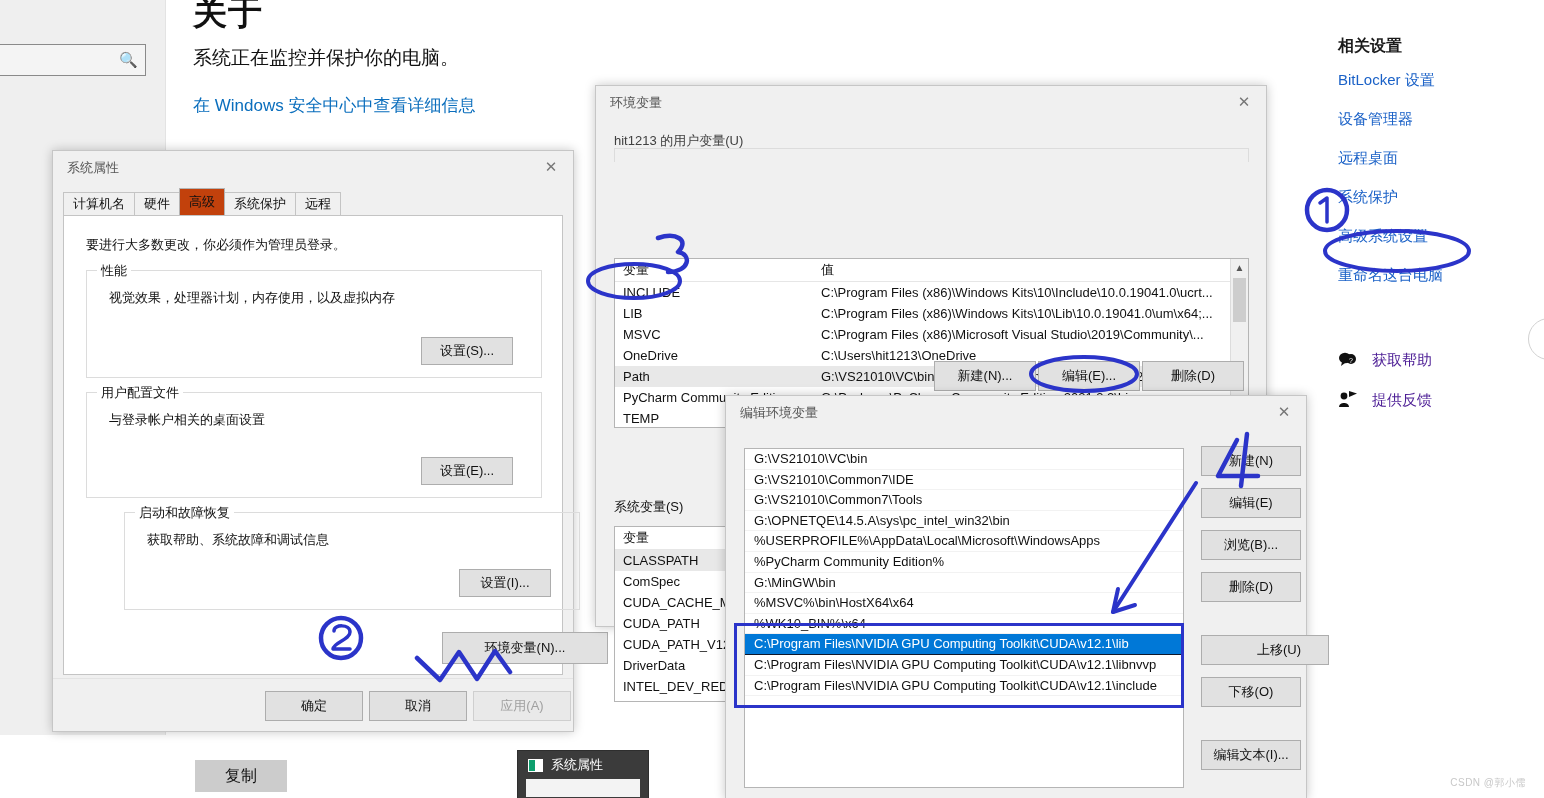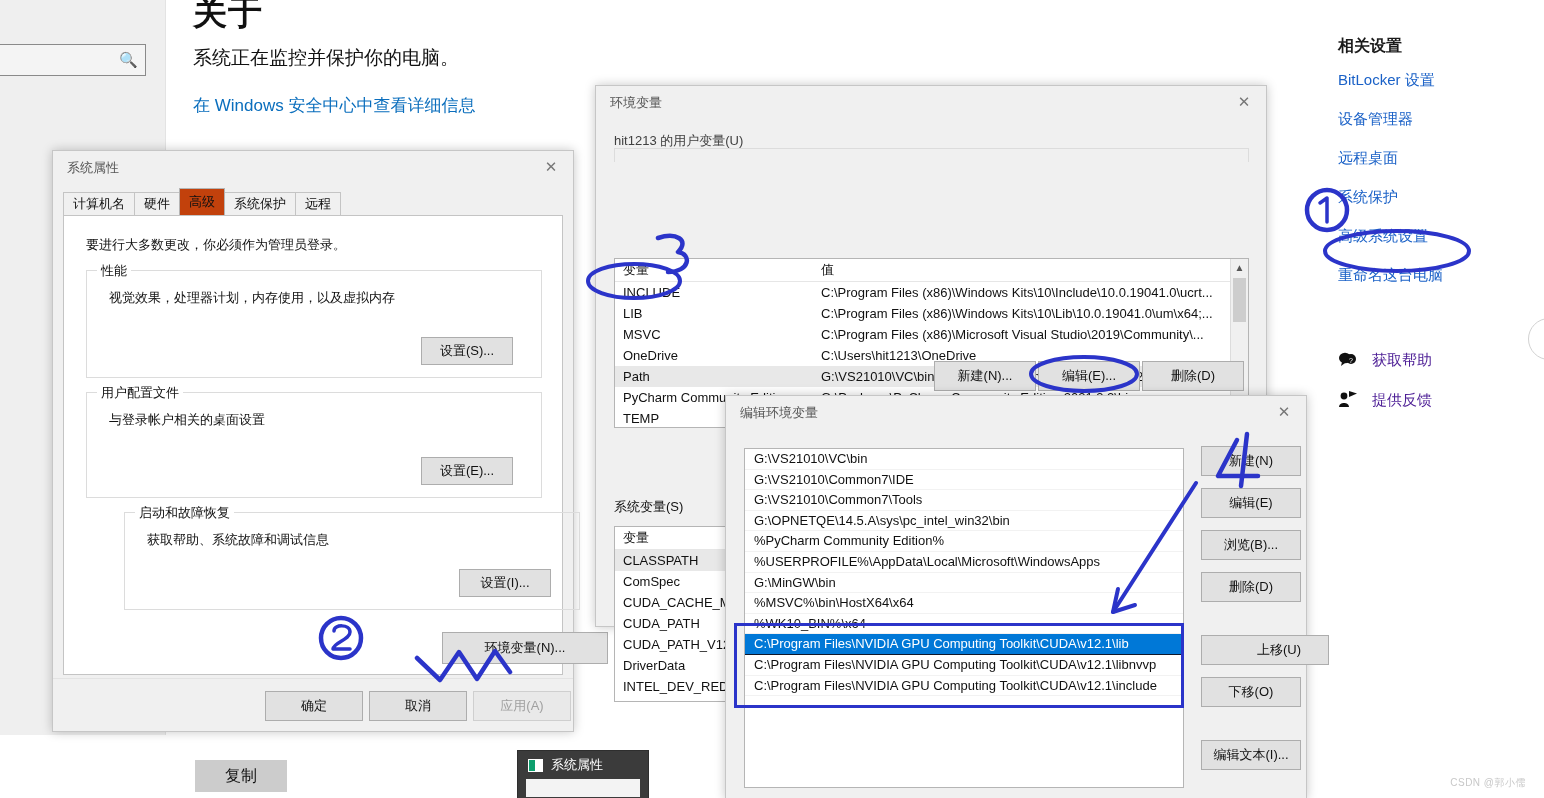--- a/index.html
+++ b/index.html
@@ -291,22 +291,22 @@
   <div class="win-title">
     <span>编辑环境变量</span>
   </div>
   <div class="win-close">✕</div>
 
   <div id="ee-list">
     <div class="ee-item">G:\VS21010\VC\bin</div>
     <div class="ee-item">G:\VS21010\Common7\IDE</div>
     <div class="ee-item">G:\VS21010\Common7\Tools</div>
     <div class="ee-item">G:\OPNETQE\14.5.A\sys\pc_intel_win32\bin</div>
+    <div class="ee-item">%USERPROFILE%\AppData\Local\Microsoft\WindowsApps</div>
     <div class="ee-item">%PyCharm Community Edition%</div>
-    <div class="ee-item">%USERPROFILE%\AppData\Local\Microsoft\WindowsApps</div>
     <div class="ee-item">G:\MinGW\bin</div>
     <div class="ee-item">%MSVC%\bin\HostX64\x64</div>
     <div class="ee-item">%WK10_BIN%\x64</div>
     <div class="ee-item sel">C:\Program Files\NVIDIA GPU Computing Toolkit\CUDA\v12.1\lib</div>
     <div class="ee-item">C:\Program Files\NVIDIA GPU Computing Toolkit\CUDA\v12.1\libnvvp</div>
     <div class="ee-item">C:\Program Files\NVIDIA GPU Computing Toolkit\CUDA\v12.1\include</div>
   </div>
 
   <div id="ee-btns">
     <div class="btn" style="top:50px;">新建(N)</div>

